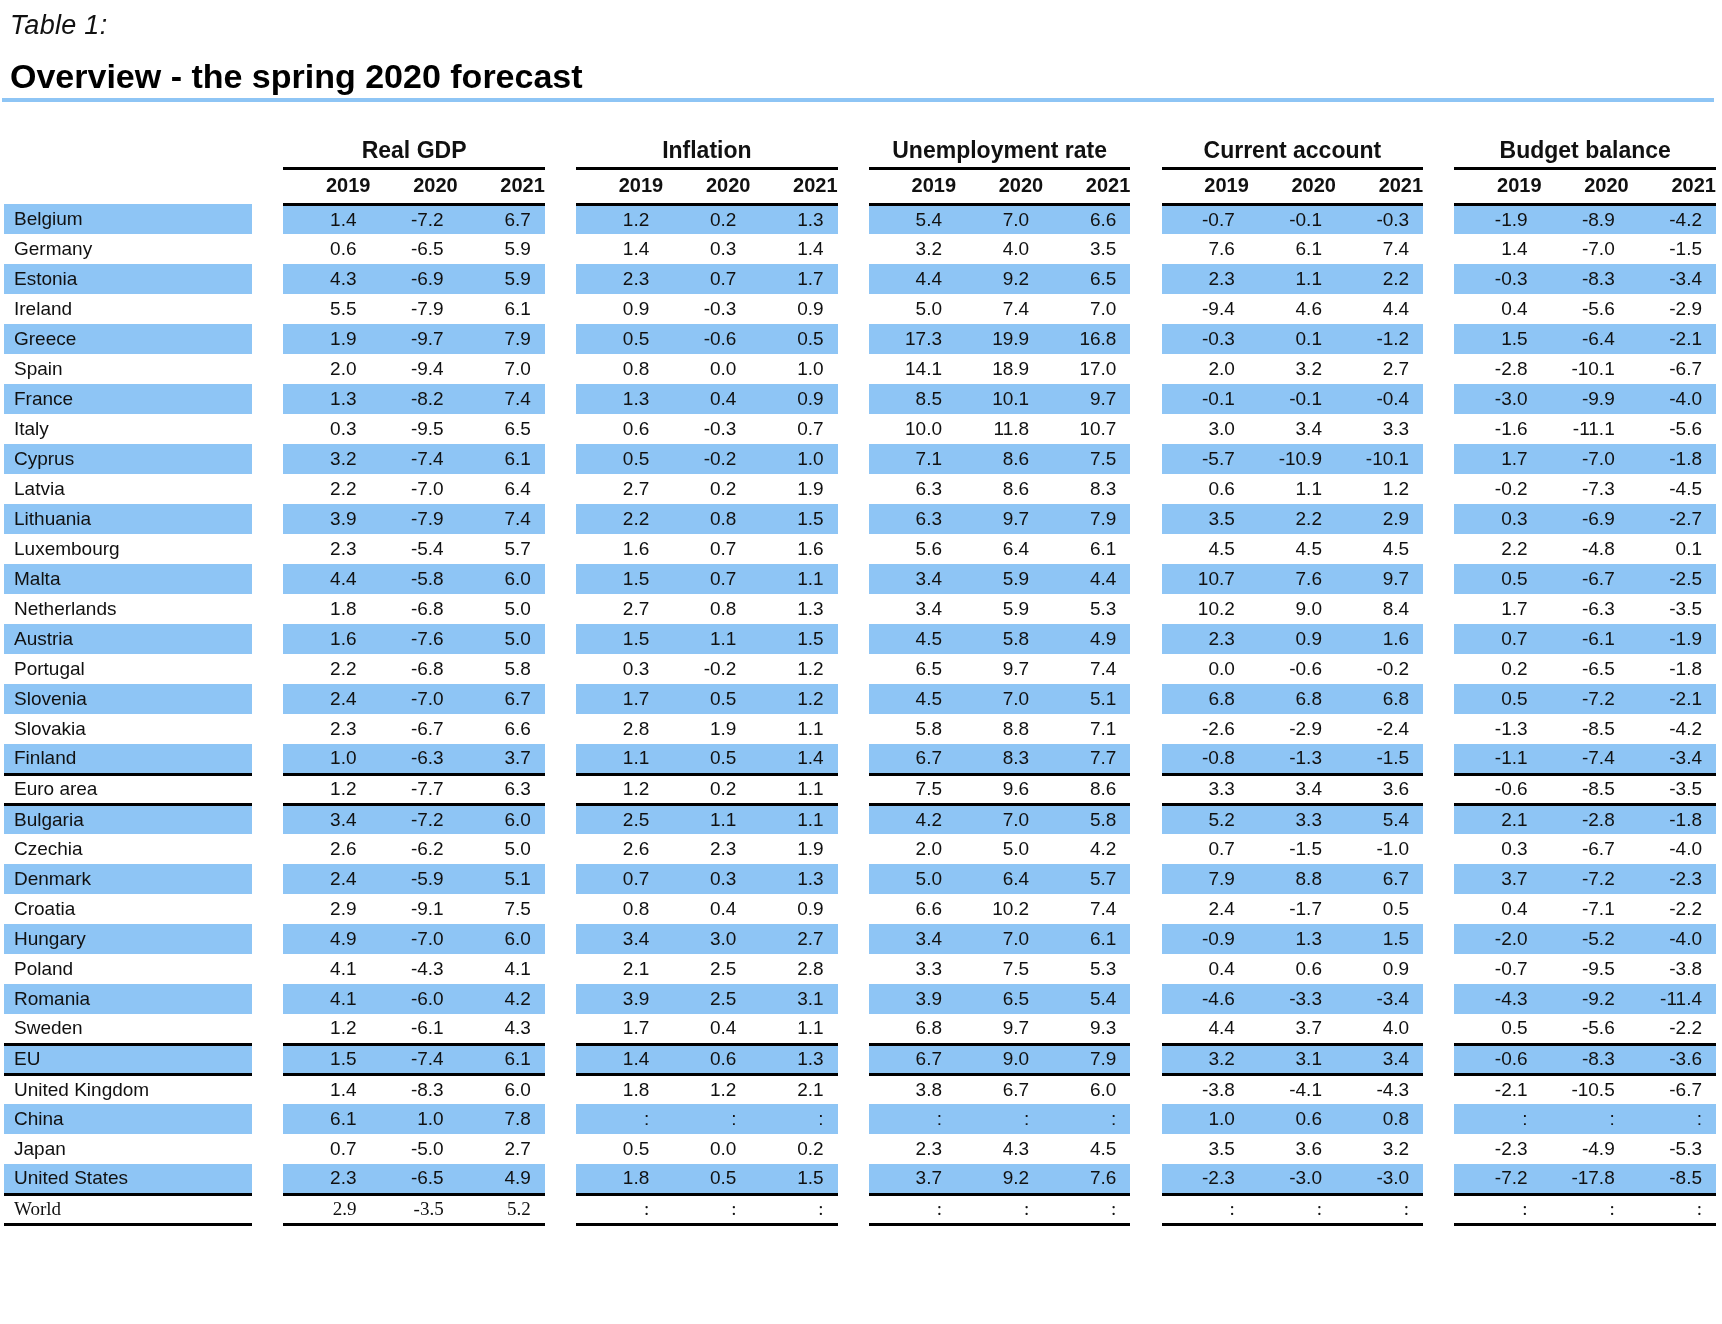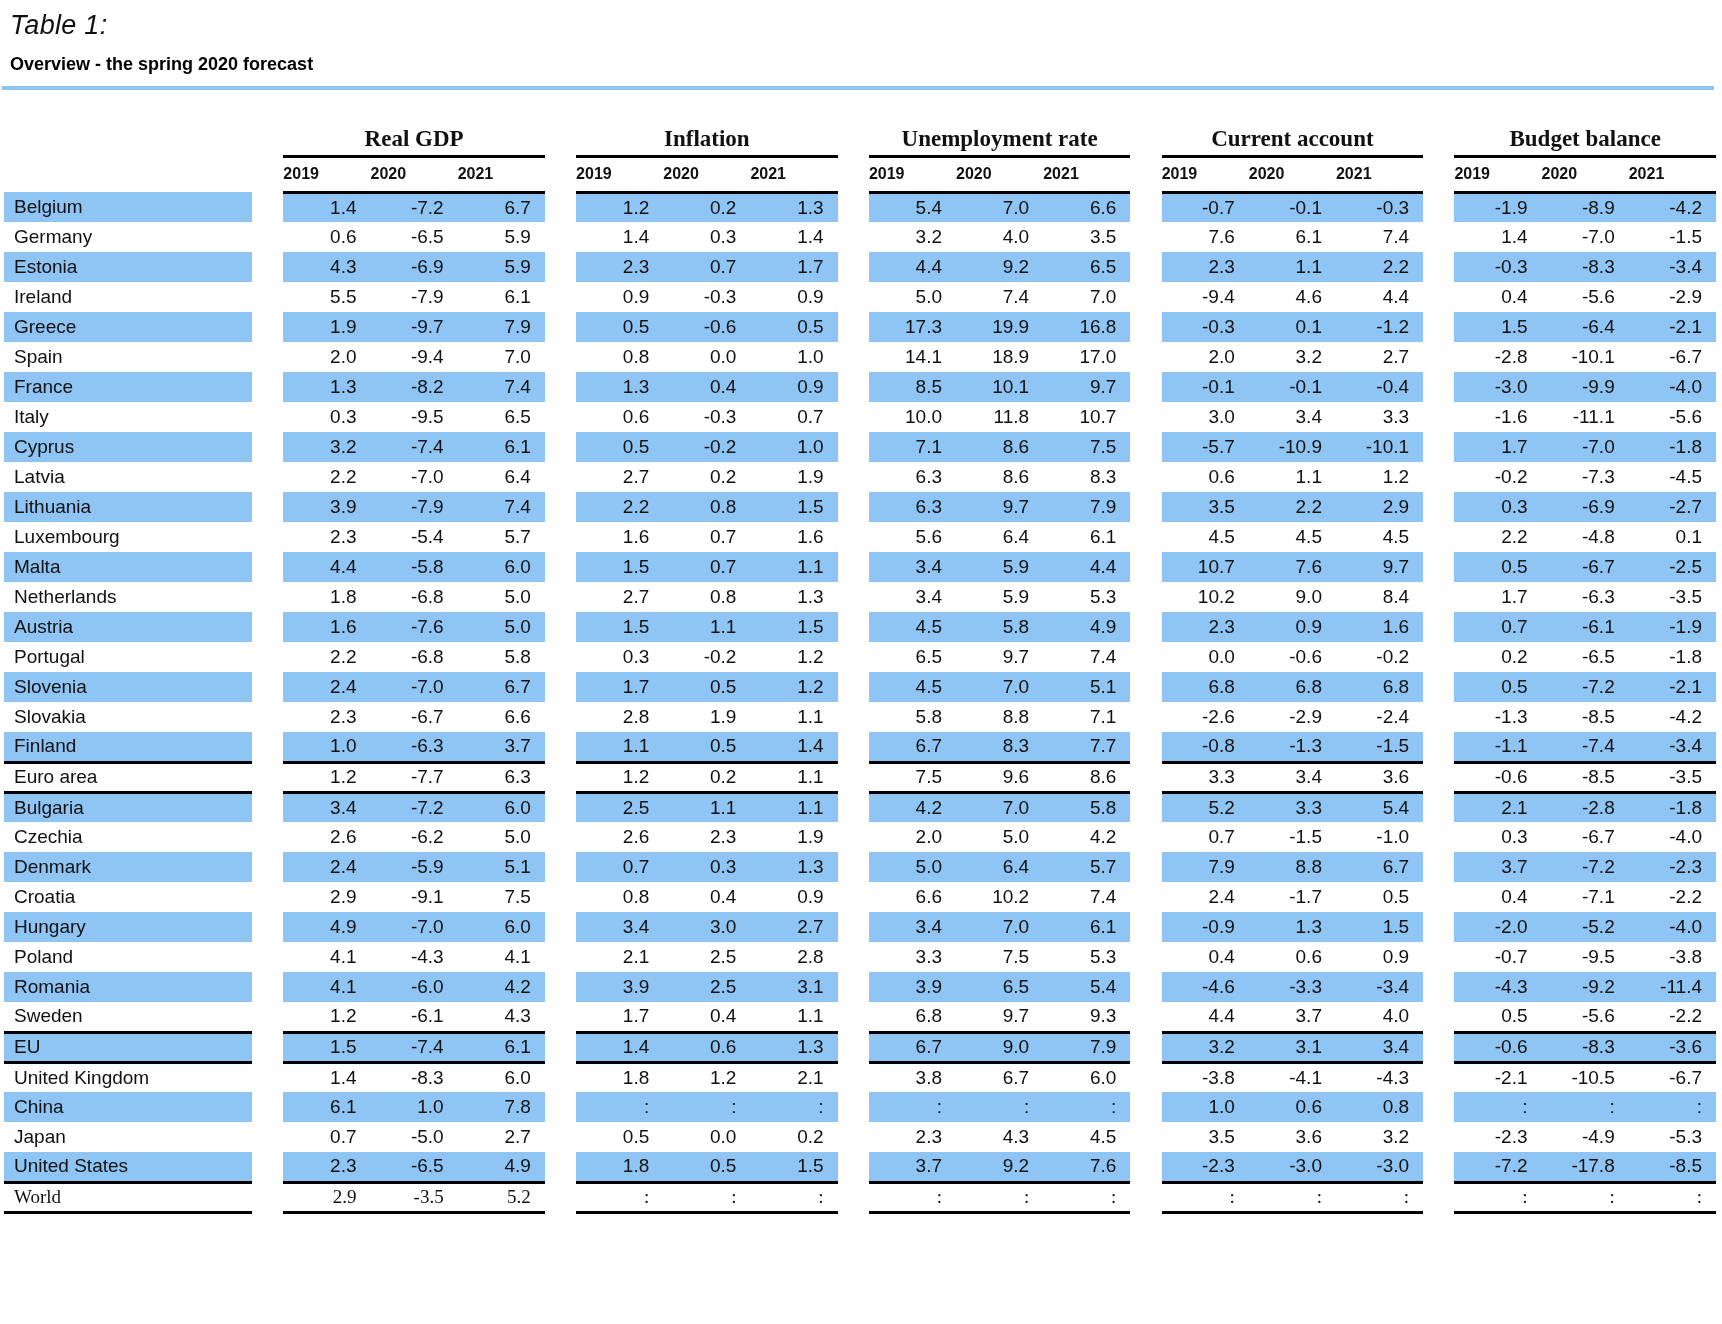--- a/index.html
+++ b/index.html
@@ -19,24 +19,24 @@
   .title-block { padding-left: 10px; }
   .table-label {
     font-style: italic;
     font-size: 27px;
     line-height: 34px;
     letter-spacing: 0.3px;
     color: #111;
   }
   .table-title {
     font-weight: bold;
-    font-size: 18px;
+    font-size: 34px;
     line-height: 33px;
     color: #000;
-    margin-top: 6px;
+    margin-top: 18px;
   }
   .blue-rule {
     height: 4px;
     background: #8EC5F5;
     margin-top: 5px;
     width: 1712px;
     margin-left: 2px;
   }
 
   
@@ -56,28 +56,27 @@
     text-align: center;
     font-weight: bold;
     font-size: 23px;
     line-height: 27px;
     vertical-align: bottom;
     padding-bottom: 3px;
     height: 64px;
   }
   .grp-head td.grp {
     border-bottom: 3px solid #000;
-    font-family: Liberation Serif, serif;
   }
 
   
   .yr-head td {
-    text-align: left;
+    text-align: right;
     font-weight: bold;
-    font-size: 16px;
+    font-size: 20px;
     height: 36px;
     padding: 3px 0 4px 0;
   }
   .yr-head td.yr { border-bottom: 3px solid #000; }
 
   
   tr.row td { height: 30px; font-size: 19px; }
   tr.row td.nm {
     text-align: left;
     padding-left: 10px;

